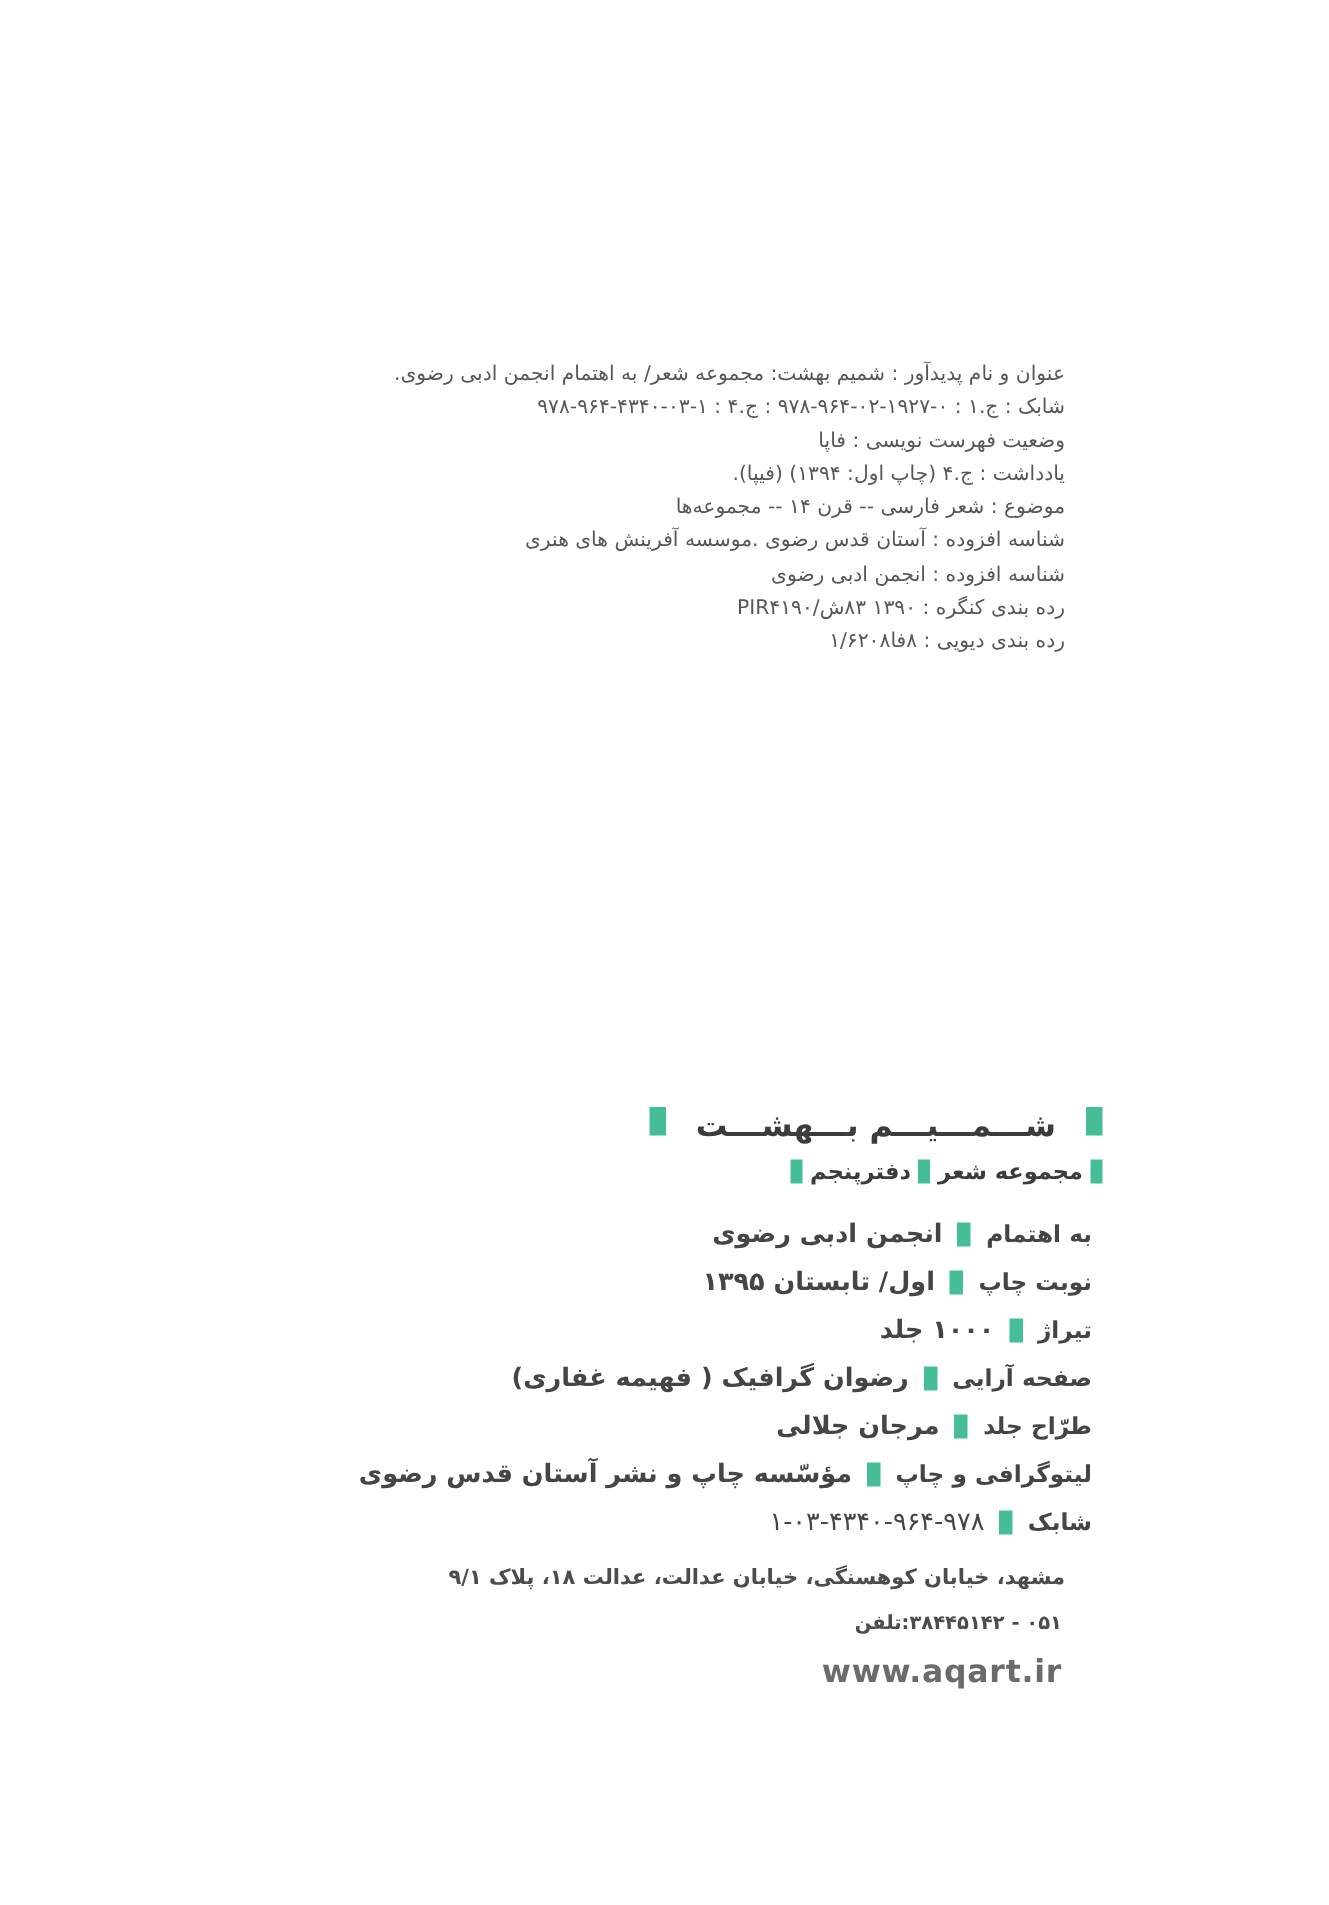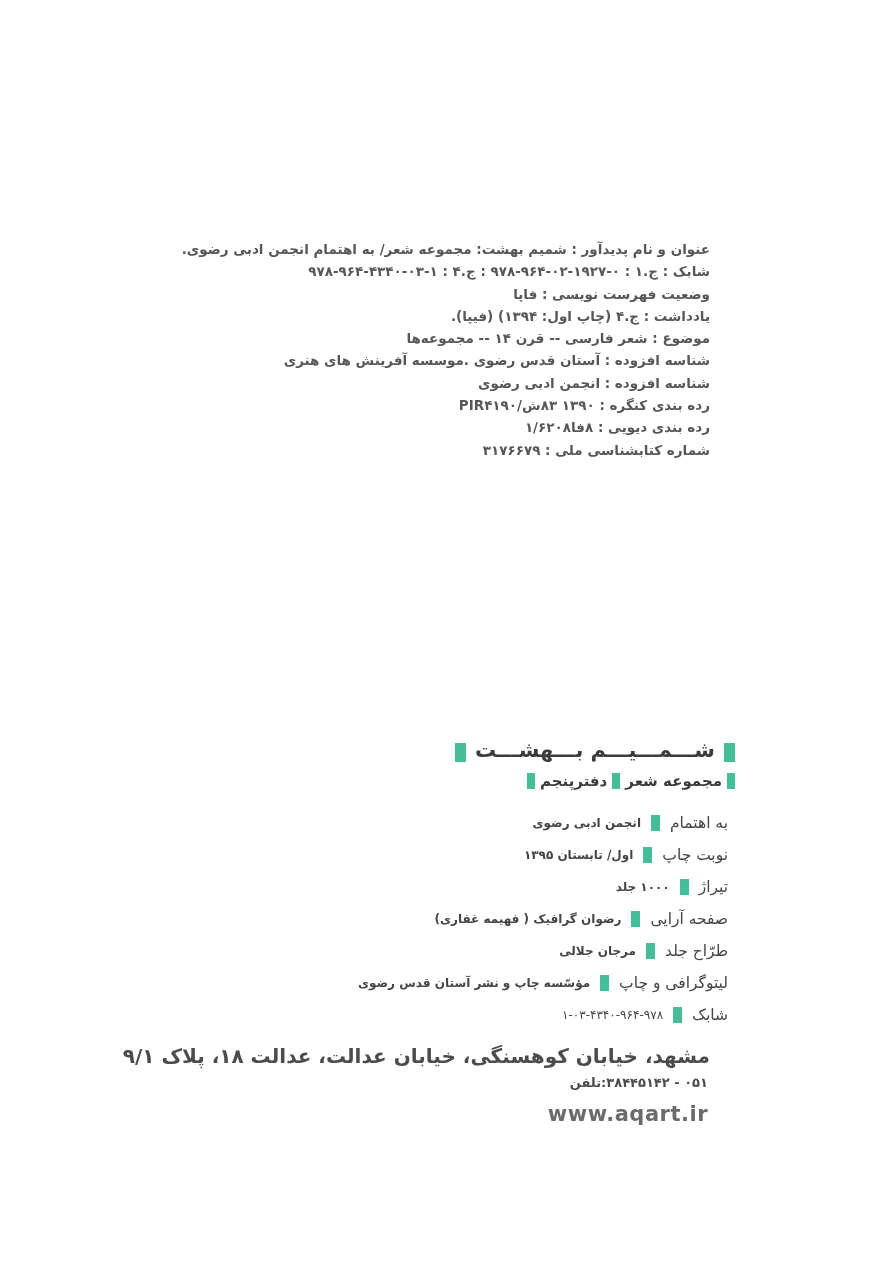--- a/index.html
+++ b/index.html
@@ -4,44 +4,44 @@
 <style>
   html,body{margin:0;padding:0;}
   body{
     width:886px;height:1270px;position:relative;background:#ffffff;
     font-family:"DejaVu Sans",sans-serif;overflow:hidden;
   }
   
   .fipa{
     position:absolute;top:238px;right:176px;left:120px;
     direction:rtl;text-align:right;
-    font-size:13.5px;line-height:22.3px;color:#575757;font-weight:700;
+    font-size:13.5px;line-height:22.3px;color:#575757;font-weight:400;
   }
   .fipa .ltr-num{direction:ltr;unicode-bidi:isolate;display:inline-block;}
   .fipa .val-ltr{direction:ltr;unicode-bidi:isolate;display:inline-block;}
   .fipa .val-ltr > span{unicode-bidi:isolate;}
   
   .title-block{position:absolute;top:738px;right:151px;direction:rtl;}
-  .title-row{display:flex;direction:rtl;align-items:flex-end;gap:9px;}
+  .title-row{display:flex;direction:rtl;align-items:flex-start;gap:20px;}
   .title-row .sq{width:11px;height:19px;background:#46bd99;flex:0 0 auto;}
   .title-text{font-size:21px;font-weight:bold;color:#3c3c3c;white-space:nowrap;}
   .subtitle-row{display:flex;direction:rtl;align-items:center;gap:5px;margin-top:10px;justify-content:flex-start;}
   .subtitle-row .sq{width:8px;height:16px;background:#46bd99;flex:0 0 auto;}
   .subtitle-text{font-size:15px;font-weight:bold;color:#3c3c3c;white-space:nowrap;text-align:center;}
   
   .pub{position:absolute;top:812px;right:158px;display:flex;flex-direction:column;gap:10px;}
   .pub-row{display:flex;direction:rtl;align-items:center;gap:10px;min-height:22px;}
   .pub-row .sq{width:9px;height:16px;background:#46bd99;flex:0 0 auto;}
-  .pub-label{font-size:15.5px;font-weight:400;color:#454545;white-space:nowrap;}
-  .pub-value{font-size:12px;font-weight:600;color:#454545;white-space:nowrap;}
+  .pub-label{font-size:15.5px;font-weight:700;color:#454545;white-space:nowrap;}
+  .pub-value{font-size:17px;font-weight:600;color:#454545;white-space:nowrap;}
   .pub-value.ltr{direction:ltr;unicode-bidi:isolate;font-weight:400;}
   
   .address{
     position:absolute;top:1044px;right:176px;direction:rtl;text-align:right;
-    font-size:20px;font-weight:600;color:#4c4c4c;white-space:nowrap;
+    font-size:14px;font-weight:600;color:#4c4c4c;white-space:nowrap;
   }
   .phone{
     position:absolute;top:1075px;right:178px;direction:ltr;text-align:left;
     font-size:13px;font-weight:600;color:#4c4c4c;white-space:nowrap;
   }
   .phone .word{unicode-bidi:isolate;}
   .phone .num{direction:ltr;unicode-bidi:isolate;}
   .website{
     position:absolute;top:1102px;right:178px;
     font-size:21px;font-weight:bold;color:#6b6b6b;letter-spacing:0.5px;
@@ -60,21 +60,20 @@
   <div>یادداشت : ج.۴ (چاپ اول: ۱۳۹۴) (فیپا).</div>
   <div>موضوع : شعر فارسی -- قرن ۱۴ -- مجموعه‌ها</div>
   <div>شناسه افزوده : آستان قدس رضوی .موسسه آفرینش های هنری</div>
   <div>شناسه افزوده : انجمن ادبی رضوی</div>
   <div>
     <span>رده بندی کنگره : </span><span class="val-ltr"><span dir="ltr">PIR۴۱۹۰/</span><span dir="rtl">ش</span><span dir="ltr">۸۳ ۱۳۹۰</span></span>
   </div>
   <div>
     <span>رده بندی دیویی : </span><span class="val-ltr"><span dir="ltr">۱/۶۲۰۸</span><span dir="rtl">فا</span><span dir="ltr">۸</span></span>
   </div>
-  <div>شماره کتابشناسی ملی : ۳۱۷۶۶۷۹</div>
 </div>
 
 <div class="title-block">
   <div class="title-row">
     <span class="sq"></span>
     <span class="title-text">شـــمـــیـــم بـــهشـــت</span>
     <span class="sq"></span>
   </div>
   <div class="subtitle-row">
     <span class="sq"></span>

